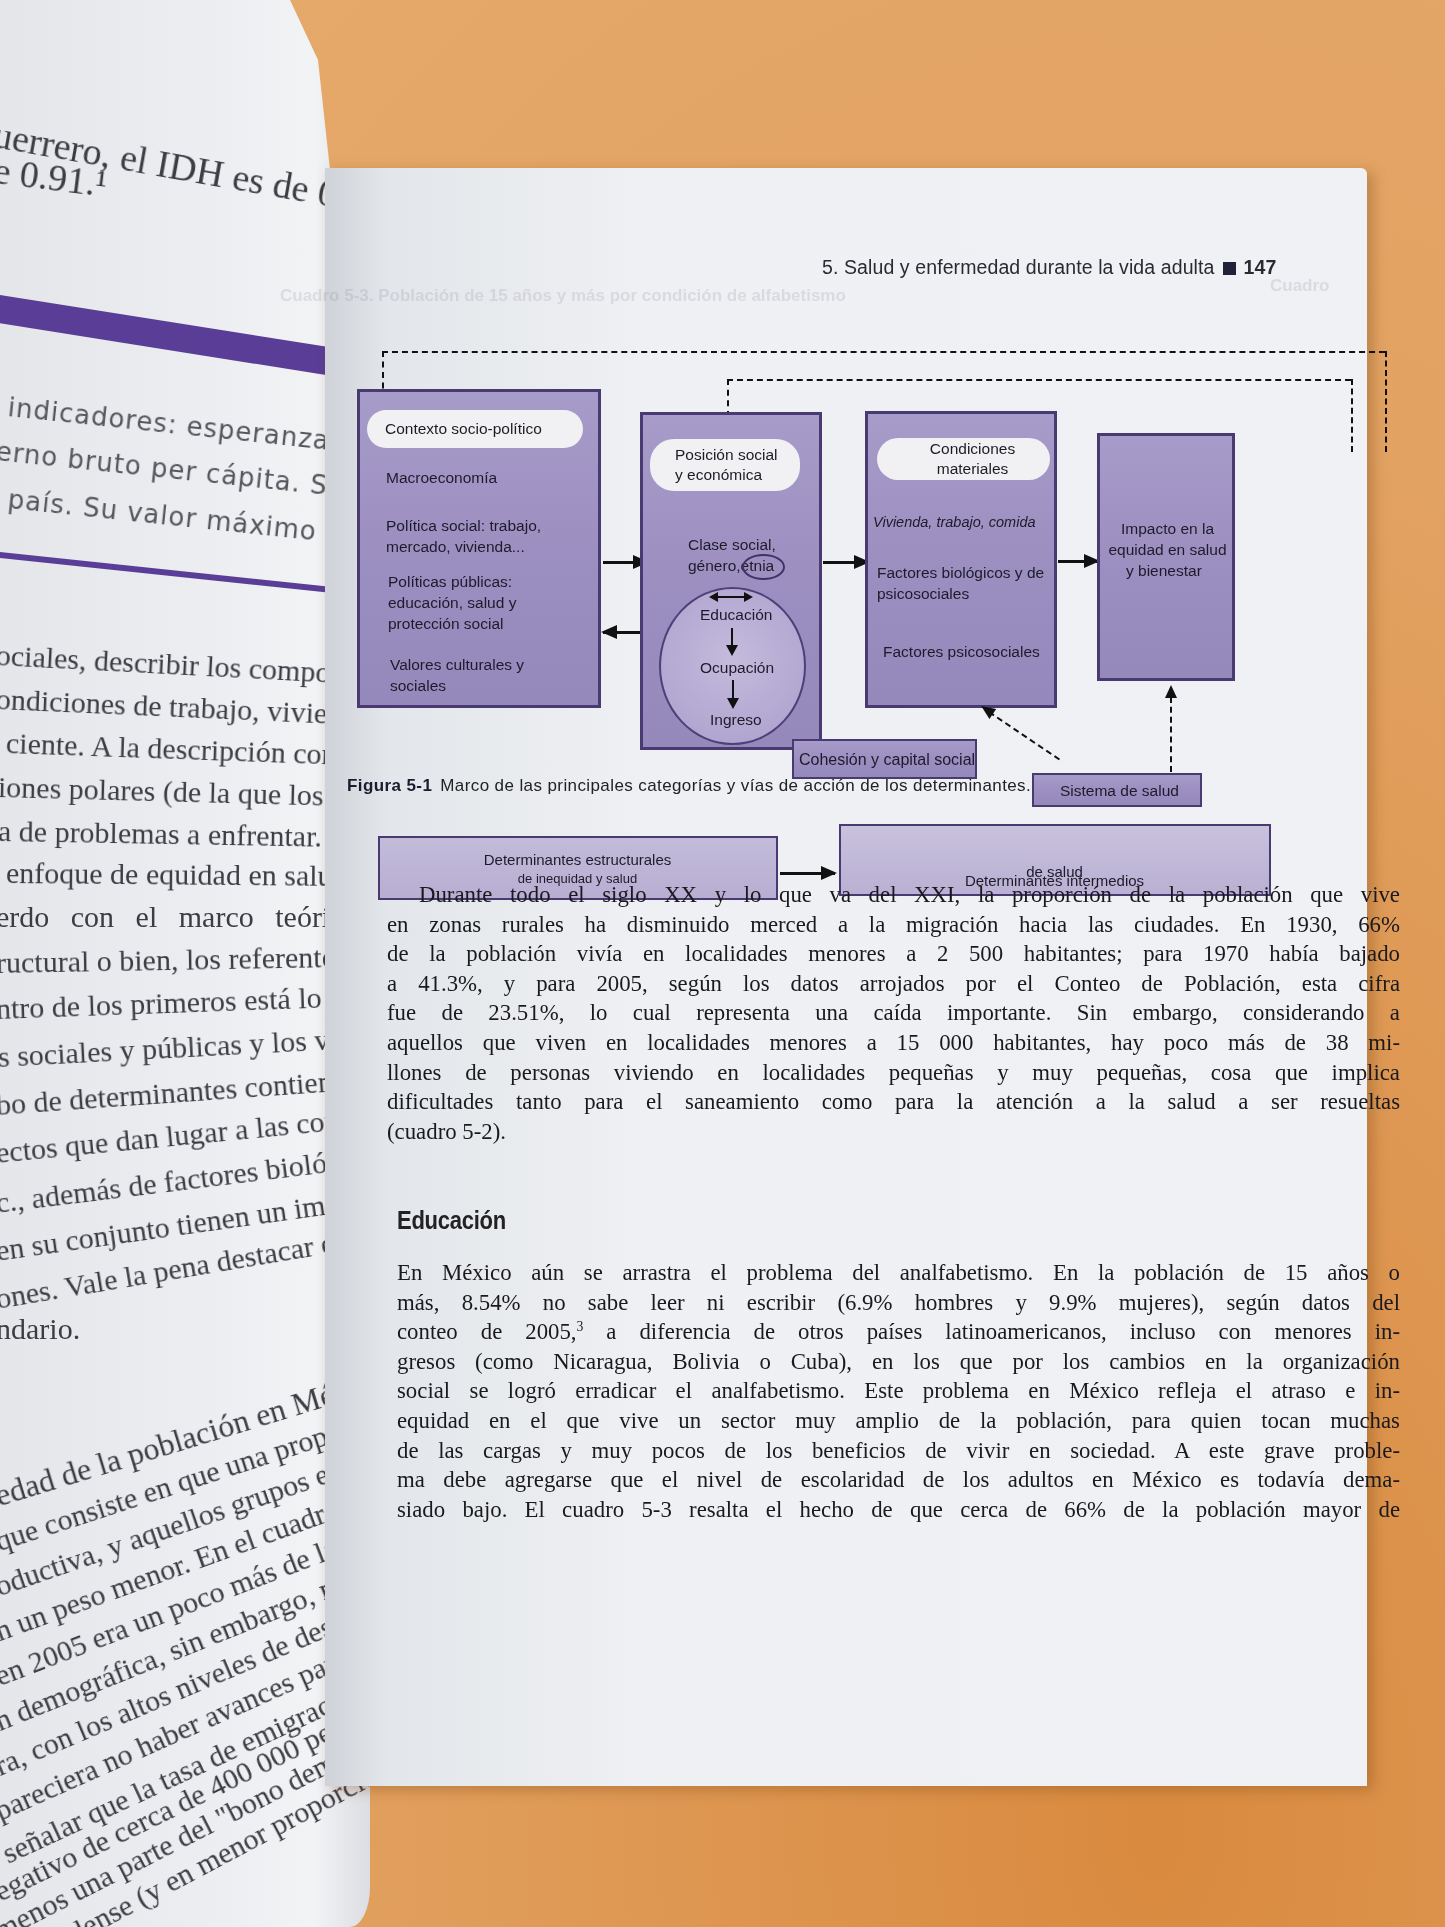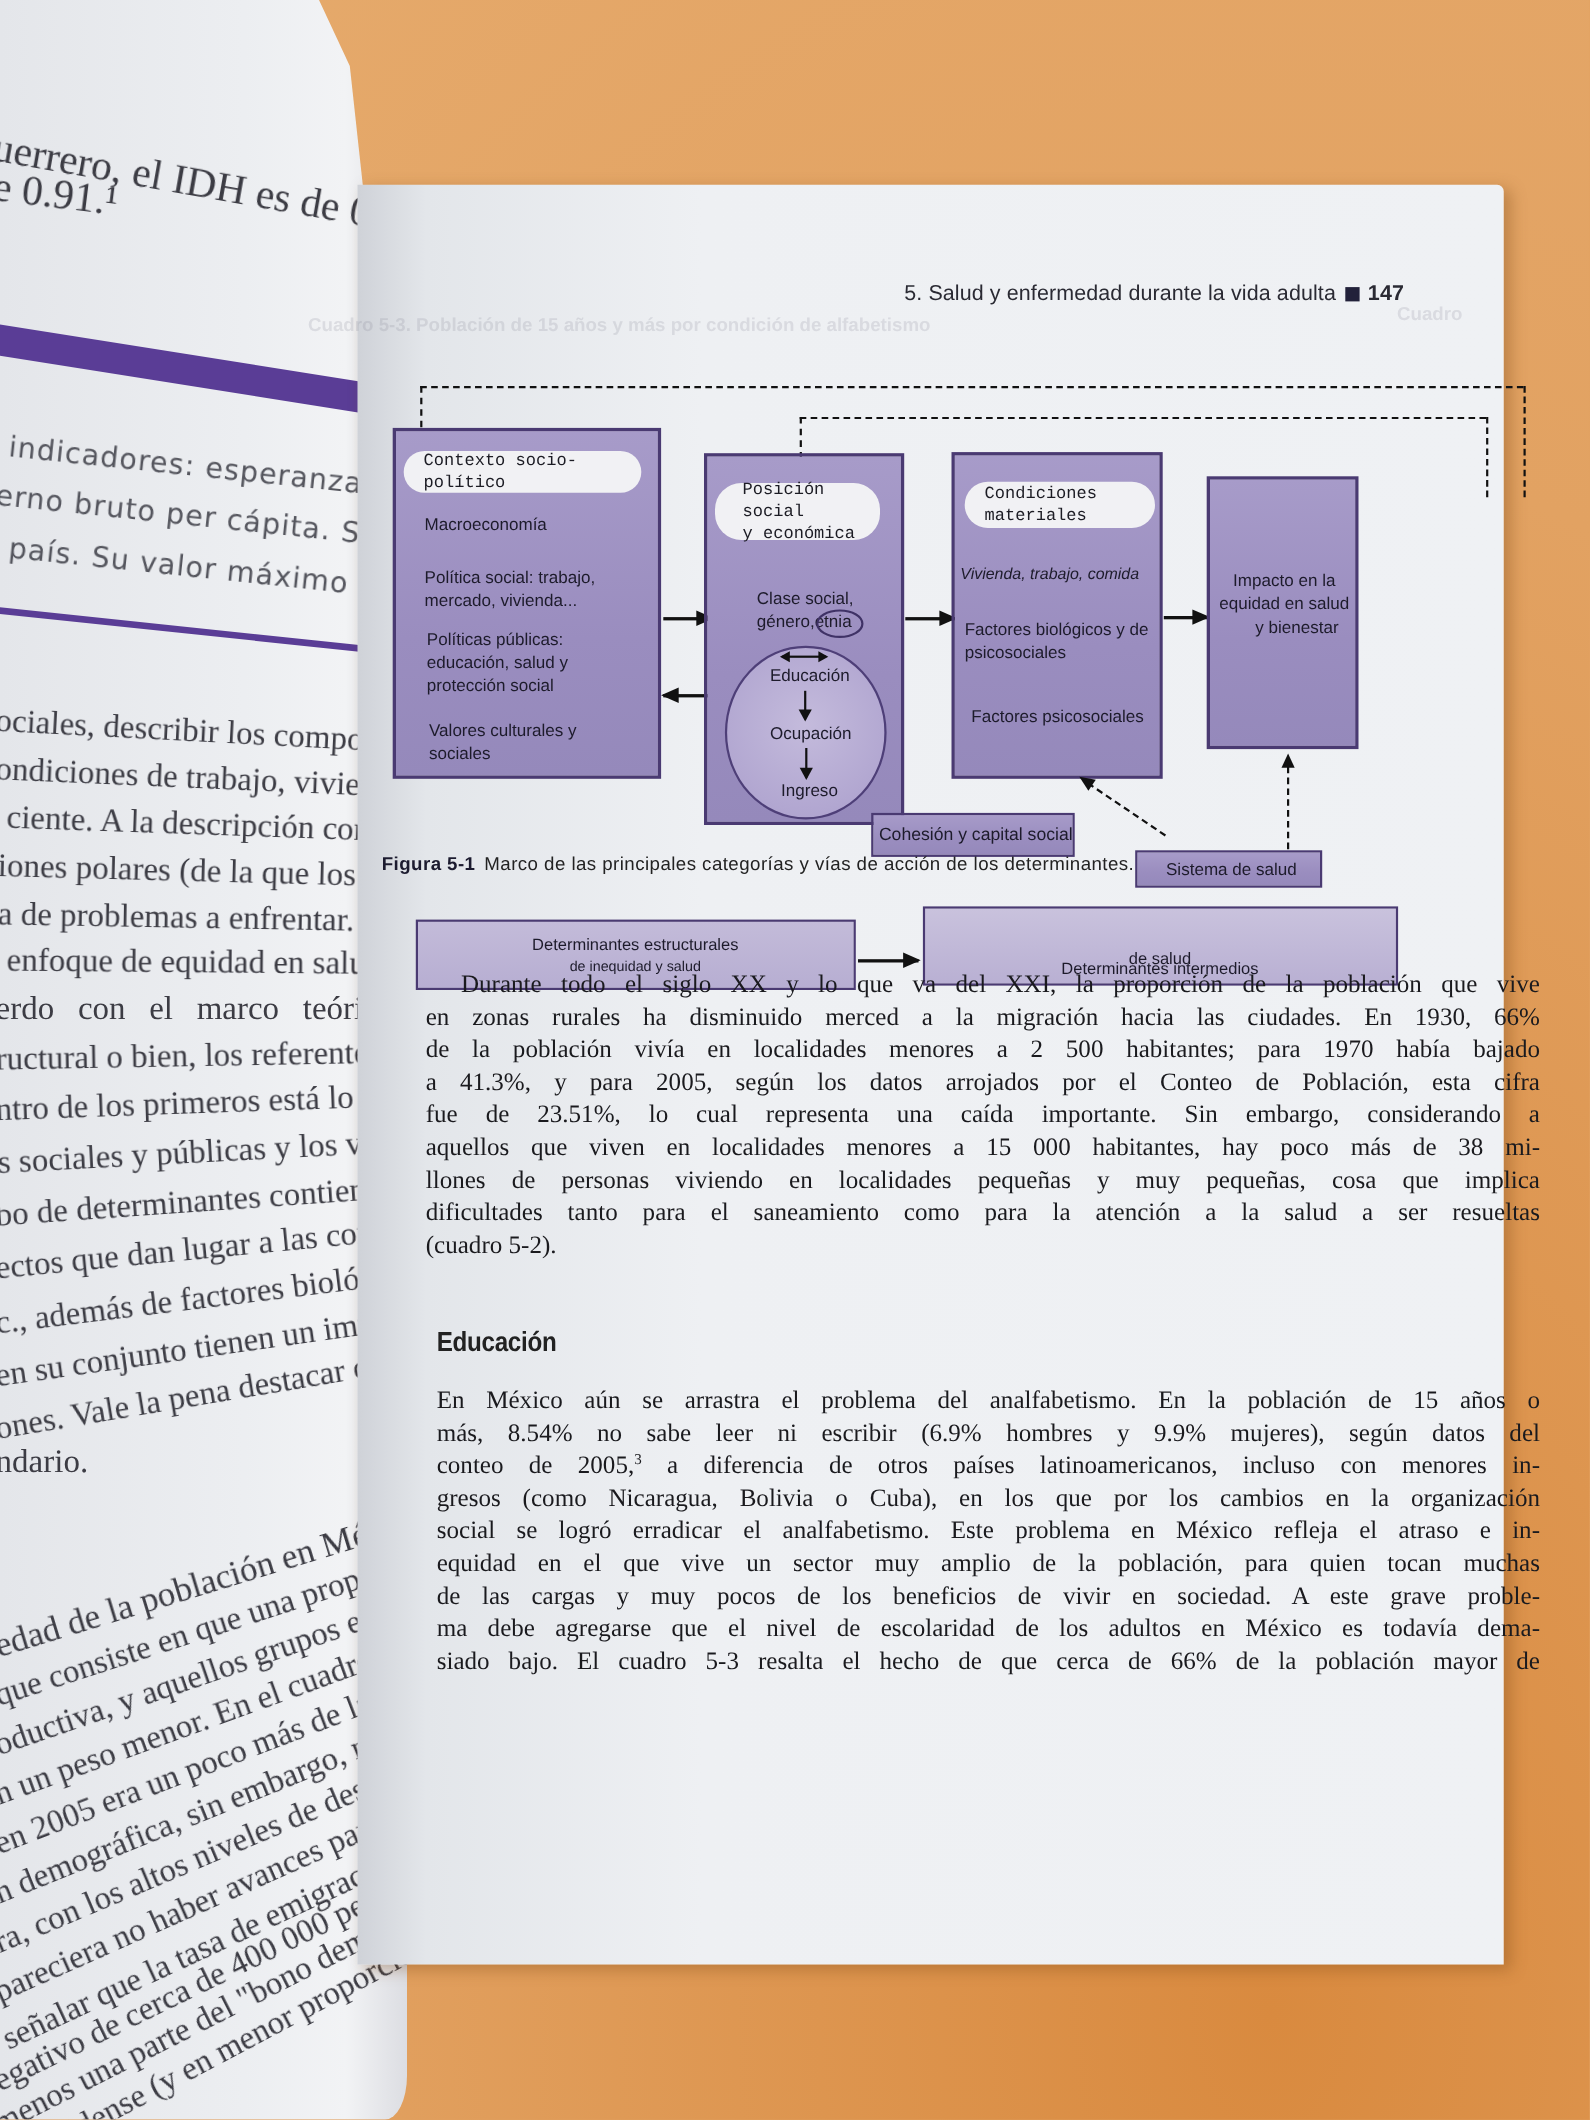--- a/index.html
+++ b/index.html
@@ -49,22 +49,22 @@
 
   
   .diagram { position: absolute; left: 0; top: 0; width: 1042px; height: 620px; }
   .box {
     position: absolute; border: 3px solid #4a3a72;
     background: linear-gradient(180deg, #a79bc9 0%, #9a8dbf 60%, #9589bb 100%);
     font-family: "Liberation Sans", sans-serif; color: #1c1a2a;
   }
   .pill {
     position: absolute; background: #f1f1f4; border-radius: 24px;
-    font-family: Liberation Mono, monospace; font-size: 15.5px; color: #1c1c24;
-    display: flex; align-items: center; padding-left: 18px; line-height: 1.3;
+    font-family: Liberation Sans, sans-serif; font-size: 15.5px; color: #1c1c24;
+    display: flex; align-items: center; padding-left: 18px; line-height: 1.3; text-align: center;
   }
   .btxt { position: absolute; font-size: 15.5px; line-height: 1.35; white-space: nowrap; color: #1d1b2b; }
   .btxt.it { font-style: italic; font-size: 14.5px; }
   .circle {
     position: absolute; border: 2.5px solid #4e3f78; border-radius: 50%;
     background: radial-gradient(circle at 50% 45%, #c4bbdc 0%, #b2a7d1 70%, #a99dcb 100%);
   }
   .etnia-ring { position: absolute; border: 2px solid #3f3266; border-radius: 50%; }
   .arrow-h { position: absolute; height: 3px; background: #111; }
   .arrow-h.r::after { content: ""; position: absolute; right: -2px; top: -6px; border-left: 16px solid #111; border-top: 7.5px solid transparent; border-bottom: 7.5px solid transparent; }
@@ -207,21 +207,21 @@
       <div class="btxt" style="left:9px; top:149px;">Factores biológicos y de</div>
       <div class="btxt" style="left:9px; top:170px;">psicosociales</div>
       <div class="btxt" style="left:15px; top:228px;">Factores psicosociales</div>
     </div>
 
     <div class="arrow-h r" style="left:733px; top:392px; width:40px;"></div>
 
     <div class="box" style="left:772px; top:265px; width:138px; height:248px;">
       <div class="btxt" style="left:15px; top:83px; text-align:center; width:105px;">Impacto en la</div>
       <div class="btxt" style="left:2px; top:104px; text-align:center; width:131px;">equidad en salud</div>
-      <div class="btxt" style="left:12px; top:125px; text-align:right; width:105px;">y bienestar</div>
+      <div class="btxt" style="left:26px; top:125px; text-align:left; width:105px;">y bienestar</div>
     </div>
 
     <div class="box" style="left:707px; top:605px; width:170px; height:34px; border-width:2.5px;">
       <div class="btxt" style="left:26px; top:6px;">Sistema de salud</div>
     </div>
 
     <div class="dash-v up" style="left:845px; top:529px; height:75px;"></div>
 
     <div style="position:absolute; left:664px; top:543px; width:85px; height:0; border-top:2.5px dashed #111; transform-origin:left; transform: rotate(34deg);"></div>
     <div style="position:absolute; left:655px; top:536px; width:0; height:0; border-right:14px solid #111; border-top:6px solid transparent; border-bottom:6px solid transparent; transform: rotate(34deg);"></div>

